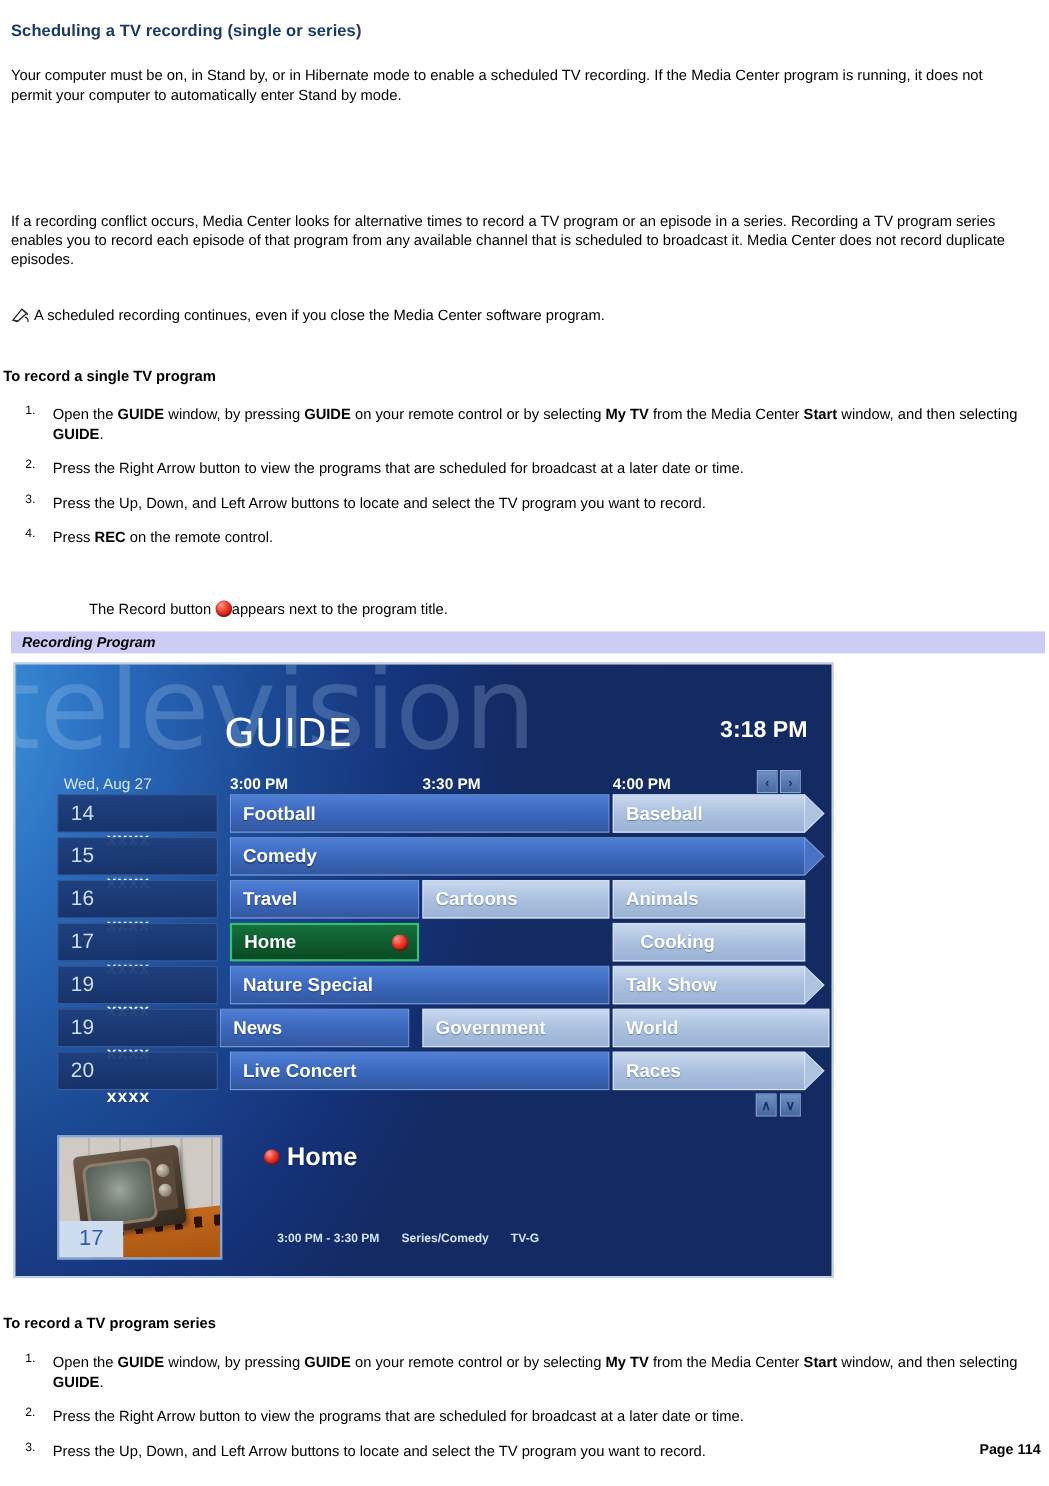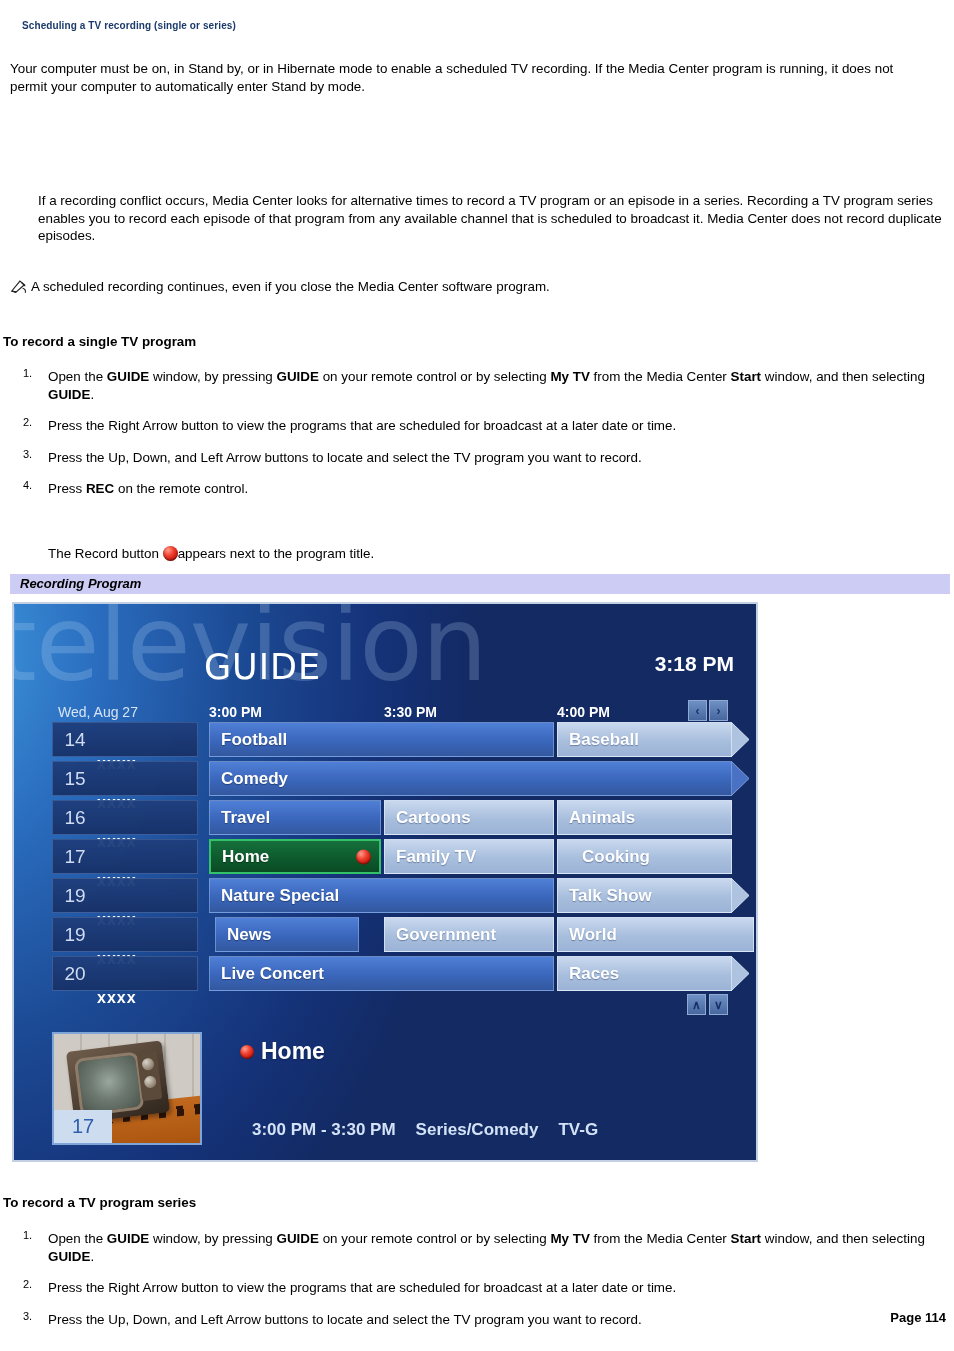--- a/index.html
+++ b/index.html
@@ -19,24 +19,24 @@
   .page {
     position: relative;
     width: 954px;
     height: 1351px;
     padding: 0;
   }
 
   
   h1.doc-title {
     position: absolute;
-    left: 22px;
+    left: 10px;
     top: 20px;
     margin: 0;
-    font-size: 10px;
+    font-size: 15px;
     font-weight: bold;
     color: #1b3a6b;
     letter-spacing: 0.1px;
   }
   .para {
     position: absolute;
     left: 10px;
     width: 915px;
     line-height: 17.5px;
     font-size: 13.4px;
@@ -413,21 +413,21 @@
     width: 14px;
     height: 14px;
     border-radius: 50%;
     background: radial-gradient(circle at 34% 28%, #ff9d90 0%, #f0402f 38%, #c2150b 75%, #8d0b05 100%);
     box-shadow: inset 0 -1px 2px rgba(0,0,0,.5);
   }
   .detail-meta {
     position: absolute;
     left: 200px;
     top: 88px;
-    font-size: 17px;
+    font-size: 11px;
     font-weight: bold;
     color: #d3e2f6;
     display: flex;
     gap: 20px;
   }
 
   
   .page-num {
     position: absolute;
     right: 8px;
@@ -440,21 +440,21 @@
 </head>
 <body>
 
 <div class="page">
 
   <h1 class="doc-title">Scheduling a TV recording (single or series)</h1>
 
   <div class="para" style="top:60px;">Your computer must be on, in Stand by, or in Hibernate mode to enable a scheduled TV recording. If the Media Center program is running, it does not permit your computer to automatically enter Stand by mode.</div>
 
 
-  <div class="para" style="top:192px;margin-left:28px;">If a recording conflict occurs, Media Center looks for alternative times to record a TV program or an episode in a series. Recording a TV program series enables you to record each episode of that program from any available channel that is scheduled to broadcast it. Media Center does not record duplicate episodes.</div>
+  <div class="para" style="top:192px;">If a recording conflict occurs, Media Center looks for alternative times to record a TV program or an episode in a series. Recording a TV program series enables you to record each episode of that program from any available channel that is scheduled to broadcast it. Media Center does not record duplicate episodes.</div>
 
   <div class="note-para" style="top:278px;">
     <span class="note-icon">
       <svg viewBox="0 0 20 16" width="18" height="15">
         <path d="M2 13 L11 2 L16 6 L7 14 Z" fill="none" stroke="#222" stroke-width="1.3"></path>
         <path d="M2 13 L6 14.5 L7 14" fill="none" stroke="#222" stroke-width="1.3"></path>
         <path d="M12.5 3.4 L17 7.6" fill="none" stroke="#222" stroke-width="1.3"></path>
         <path d="M14 10 q4 1 3 5" fill="none" stroke="#222" stroke-width="1.2"></path>
       </svg>
     </span><span>A scheduled recording continues, even if you close the Media Center software program.</span>
@@ -462,21 +462,21 @@
 
   <div class="sec-head" style="top:334px;">To record a single TV program</div>
 
   <ol class="steps" id="steps-single" style="top:368px;">
       <li><span class="num">1.</span><span>Open the </span><b>GUIDE</b><span> window, by pressing </span><b>GUIDE</b><span> on your remote control or by selecting </span><b>My TV</b><span> from the Media Center </span><b>Start</b><span> window, and then selecting </span><b>GUIDE</b><span>.</span></li>
       <li><span class="num">2.</span><span>Press the Right Arrow button to view the programs that are scheduled for broadcast at a later date or time.</span></li>
       <li><span class="num">3.</span><span>Press the Up, Down, and Left Arrow buttons to locate and select the TV program you want to record.</span></li>
       <li><span class="num">4.</span><span>Press </span><b>REC</b><span> on the remote control.</span></li>
     </ol>
 
-  <div class="sub-line" style="top:545px;">
+  <div class="sub-line" style="top:545px;margin-left:33px;">
     <span>The Record button </span><span class="rec-dot-inline"></span><span>appears next to the program title.</span>
   </div>
 
   <div class="caption-bar">
     <span class="cap-text">Recording Program</span>
   </div>
 
   <div class="mc-shot">
     <div class="watermark">television</div>
     <div class="guide-title">GUIDE</div>
@@ -541,23 +541,20 @@
         </div>
         <div class="grow">
           <div class="ch-cell">
             <span class="ch-num">17</span>
             <span class="ch-name">xxxx</span>
           </div>
           <div class="pcell sel" style="left: 157px; width: 172px;">
             <span>Home</span>
             <span class="rec-dot"></span>
           </div>
-          <div class="pcell light" style="left: 332px; width: 170px;">
-            <span>Family TV</span>
-          </div>
           <div class="pcell light" style="left: 505px; width: 175px; padding-left: 24px;">
             <span>Cooking</span>
           </div>
         </div>
         <div class="grow">
           <div class="ch-cell">
             <span class="ch-num">19</span>
             <span class="ch-name">xxxx</span>
           </div>
           <div class="pcell dark" style="left: 157px; width: 345px;">
@@ -570,21 +567,21 @@
           </div>
           <div class="pcell light" style="left: 505px; width: 175px;">
             <span>Talk Show</span>
           </div>
         </div>
         <div class="grow">
           <div class="ch-cell">
             <span class="ch-num">19</span>
             <span class="ch-name">xxxx</span>
           </div>
-          <div class="pcell dark" style="left: 163px; width: 144px;">
+          <div class="pcell dark" style="left: 148px; width: 172px;">
             <span>News</span>
           </div>
           <div class="pcell light" style="left: 332px; width: 170px;">
             <span>Government</span>
           </div>
           <div class="cont-arrow" style="left: 679px;">
             <svg width="20" height="35" viewBox="0 0 20 35">
               <path d="M0 0 L18 17.5 L0 35 Z" fill="#aec3e0" stroke="#d6e3f4" stroke-width="1"></path>
             </svg>
           </div>

